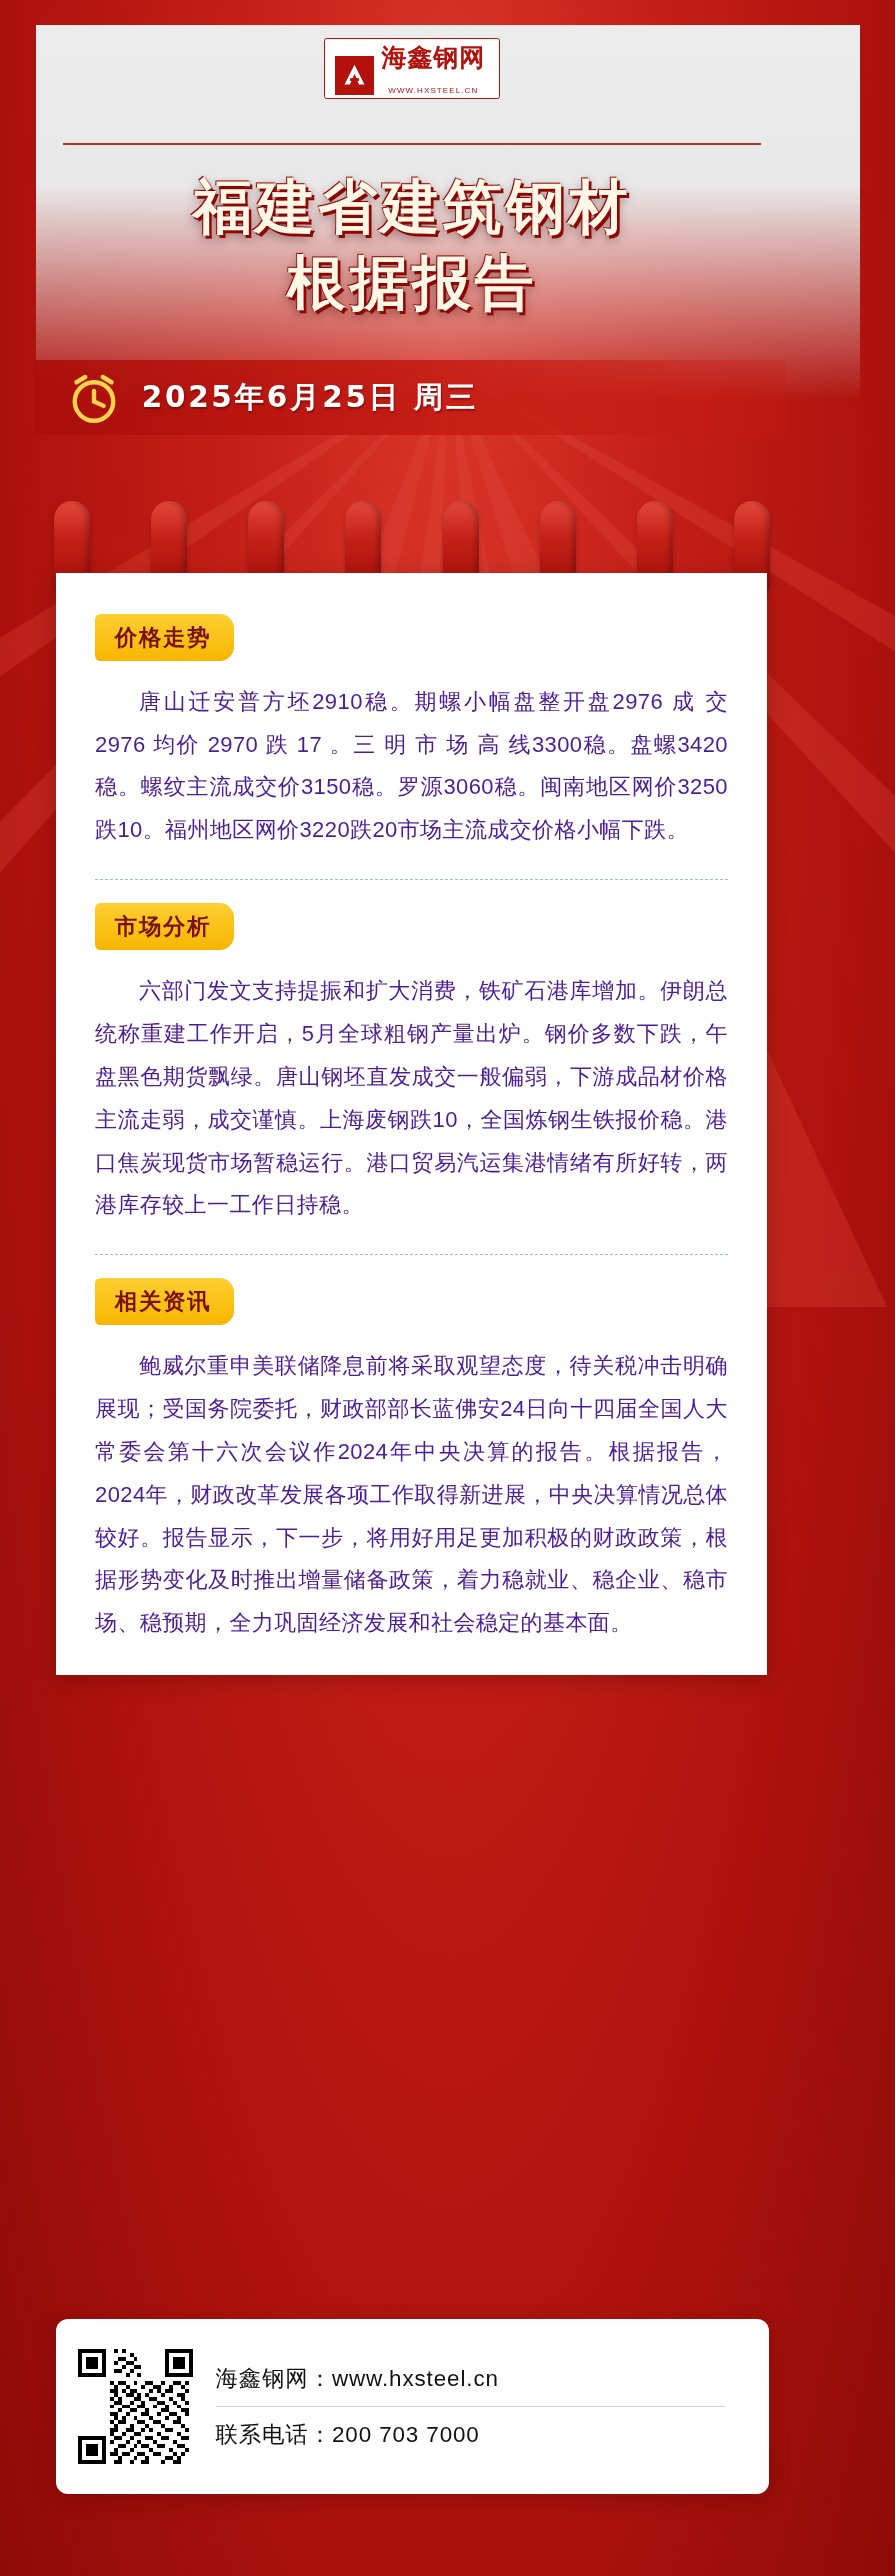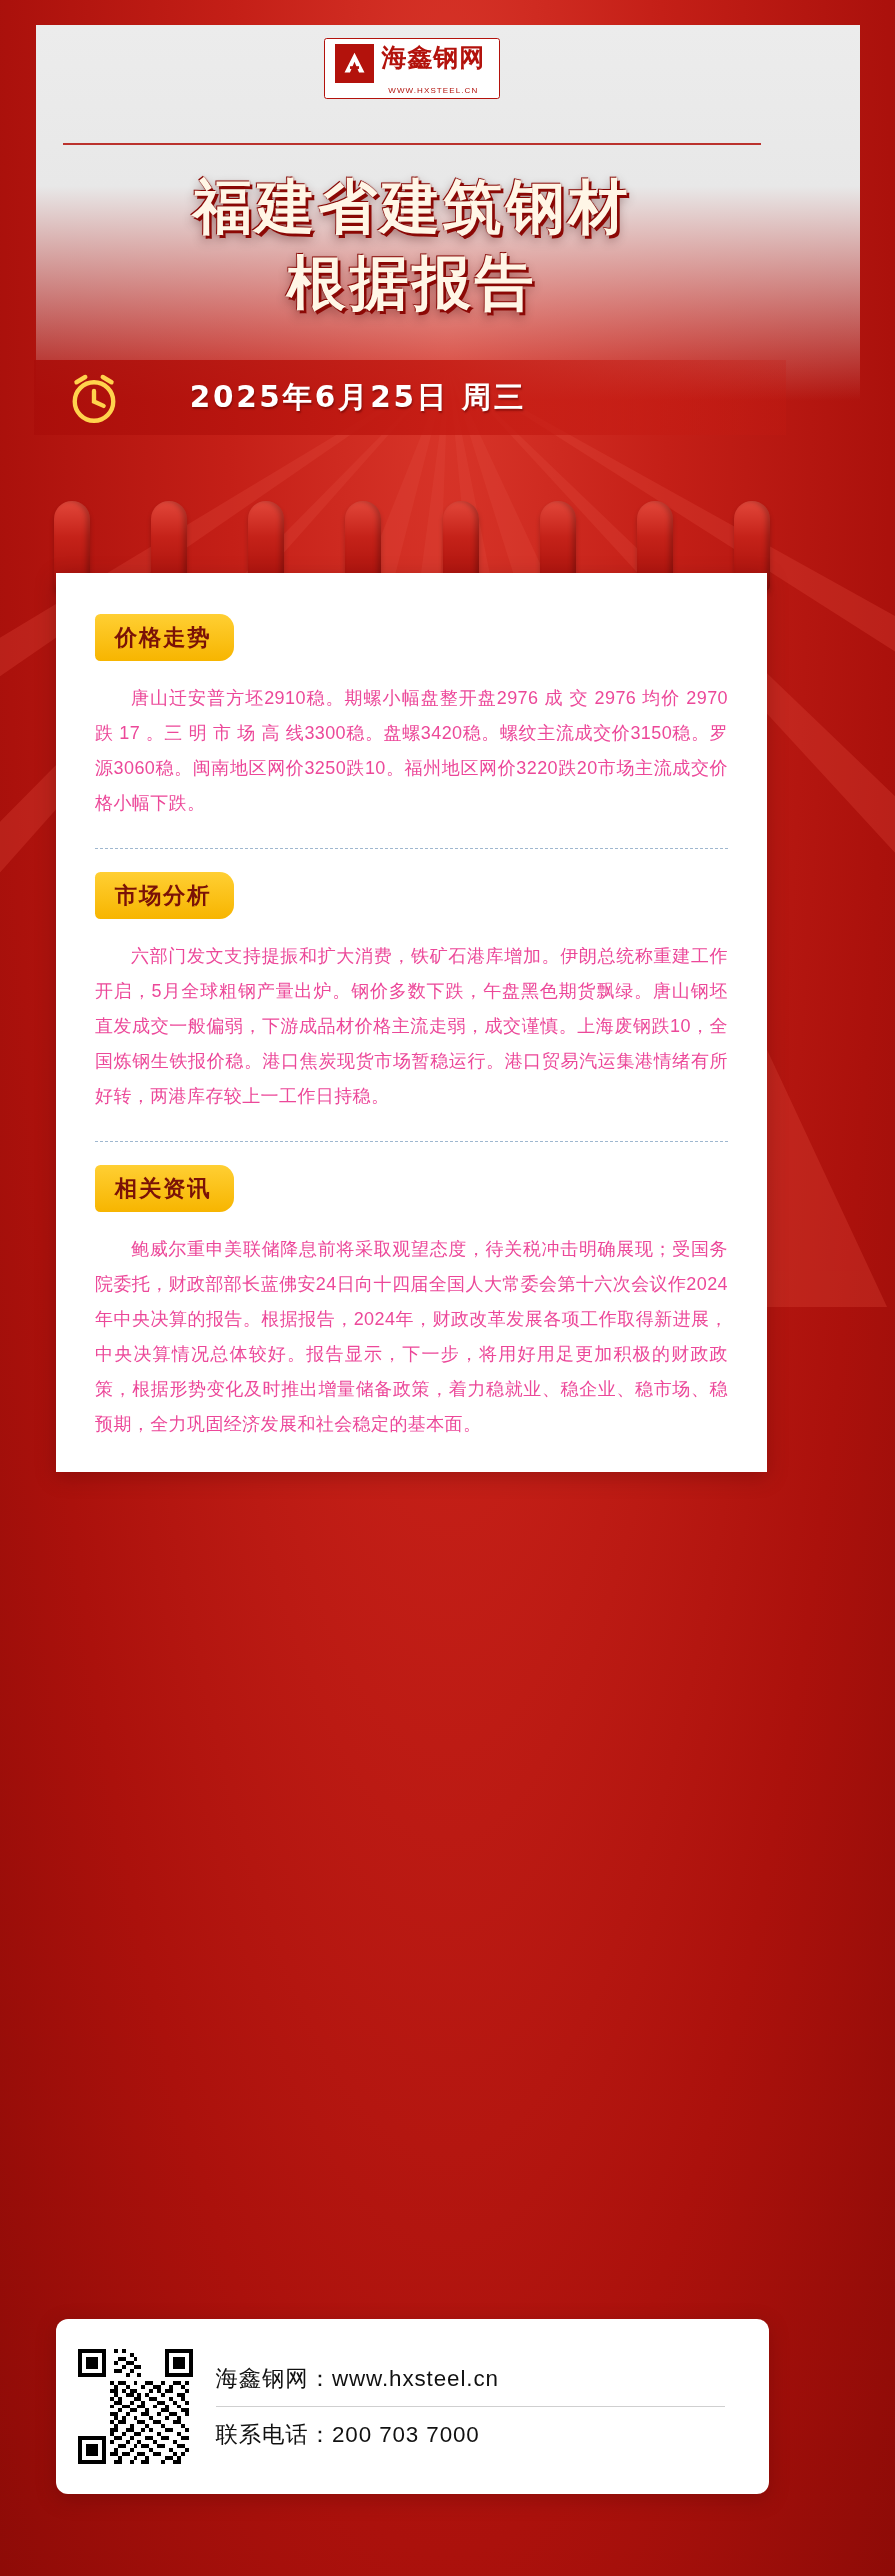--- a/index.html
+++ b/index.html
@@ -48,21 +48,21 @@
   
   .logo-wrap {
     position: absolute;
     left: 0;
     top: 38px;
     width: 824px;
     text-align: center;
   }
   .logo-box {
     display: inline-flex;
-    align-items: flex-start;
+    align-items: flex-end;
     gap: 7.2px;
     border: 1.8px solid #b3120c;
     background: #fff;
     padding: 5.4px 14.3px 3.6px 10.7px;
     border-radius: 2.7px;
   }
   .logo-mark {
     width: 39px;
     height: 39px;
     background: #b3120c;
@@ -140,21 +140,20 @@
     margin-right: 19.7px;
     flex: none;
   }
   .date-text {
     font-family: "DejaVu Sans", sans-serif;
     font-size: 29.5px;
     font-weight: bold;
     color: #ffffff;
     letter-spacing: 2.7px;
     text-shadow: 0.9px 1.8px 1.8px rgba(90,0,0,.5);
-    margin-left: 48px;
   }
 
   
   .pillars {
     position: absolute;
     left: 54px;
     top: 501px;
     width: 716px;
     height: 98px;
     display: flex;
@@ -190,23 +189,23 @@
     background: linear-gradient(180deg, #ffcf33 0%, #f7b500 100%);
     color: #7a1207;
     font-size: 22.4px;
     font-weight: bold;
     letter-spacing: 1.8px;
     padding: 8px 23px 8px 19.7px;
     border-radius: 5.4px 14.3px 14.3px 5.4px;
     margin-bottom: 5.4px;
   }
   .para {
-    font-size: 18px;
+    font-size: 22px;
     line-height: 1.95;
-    color: #ec4899;
+    color: #4c1d95;
     text-align: justify;
     text-indent: 2em;
     margin: 14.3px 0 0 0;
     letter-spacing: 0.4px;
   }
   .dashed {
     border: 0;
     border-top: 1.8px dashed #9fb7cf;
     margin: 27px 39px 23px 39px;
   }

